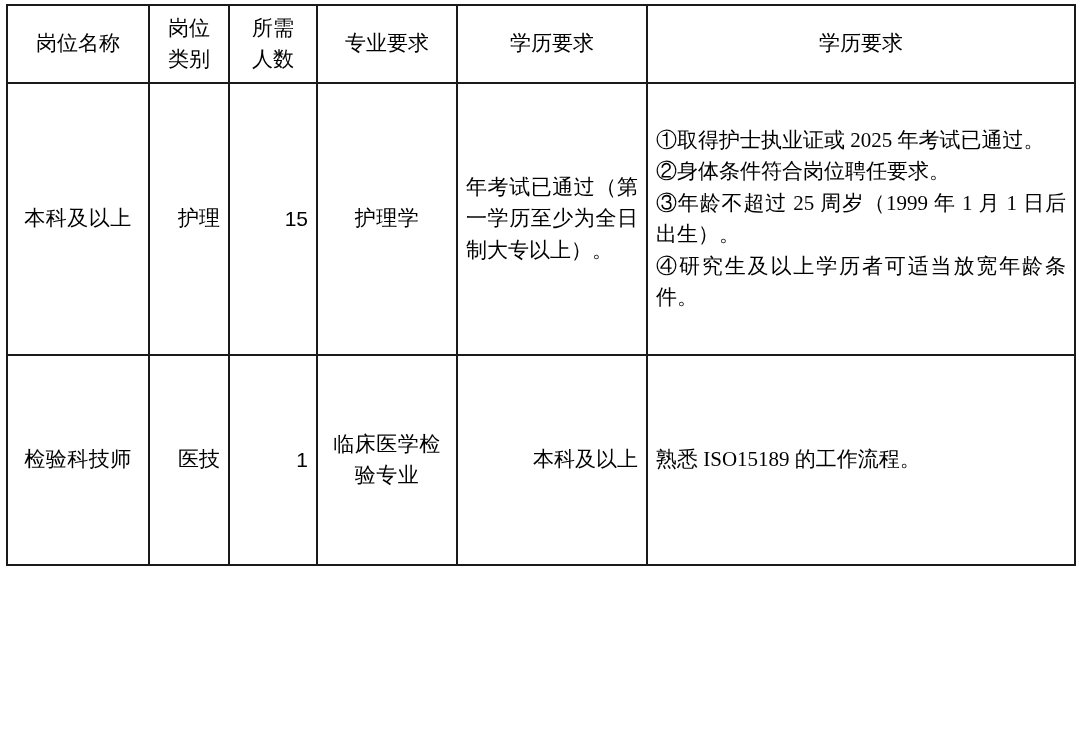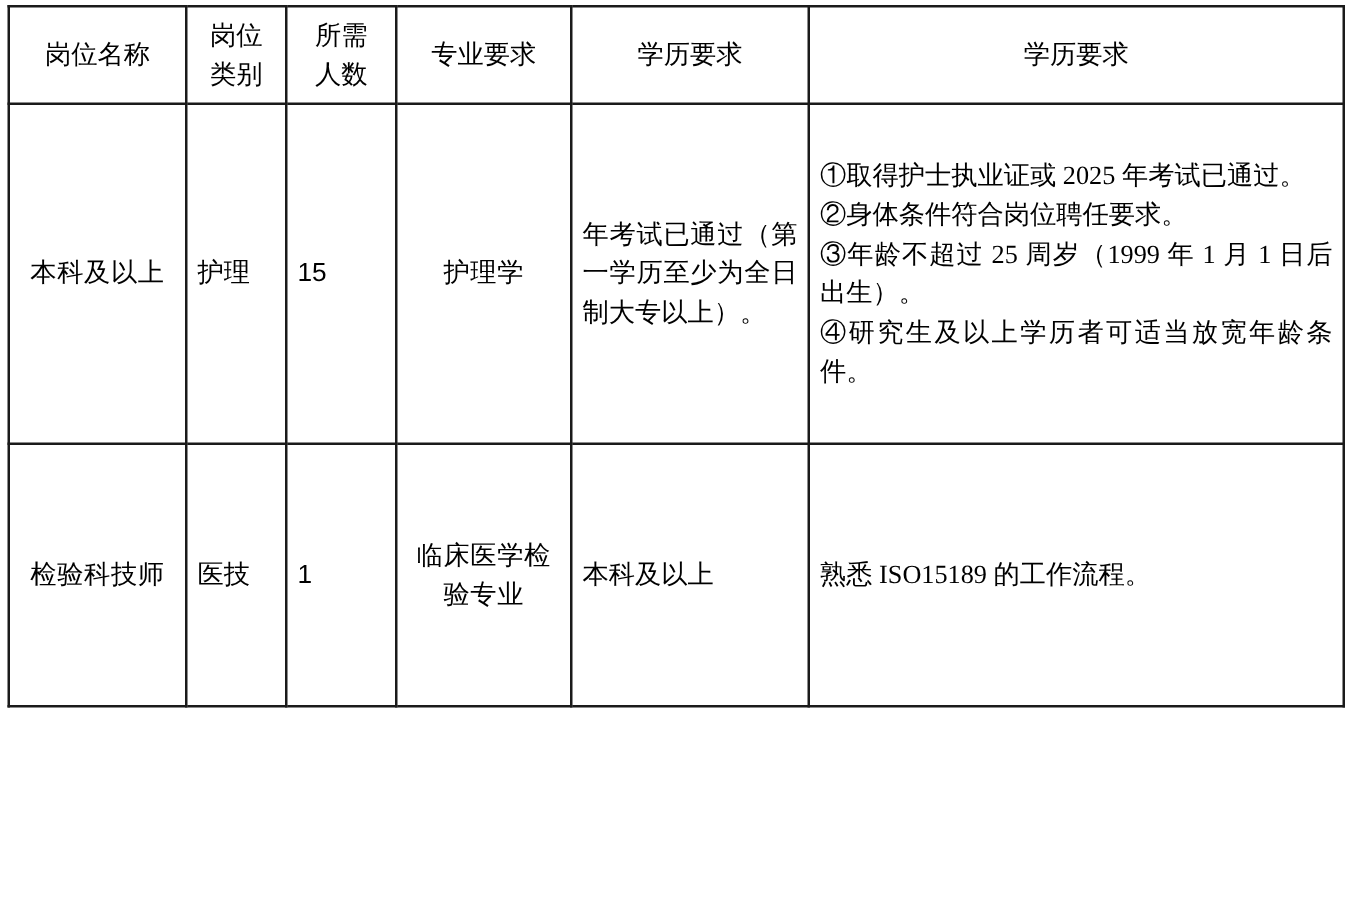--- a/index.html
+++ b/index.html
@@ -42,21 +42,21 @@
   col.c3 { width: 140px; }
   col.c4 { width: 190px; }
   col.c5 { width: 428px; }
 
   thead td {
     text-align: center;
     height: 64px;
     font-size: 21px;
   }
   .cell-center {
-    text-align: left;
+    text-align: right;
     margin-top: 20px;
   }
   .cell-justify {
     text-align: justify;
     text-justify: inter-ideograph;
   }
   .row-a td { height: 258px; }
   .row-b td { height: 195px; }
   .row-c td { height: 196px; }
 

